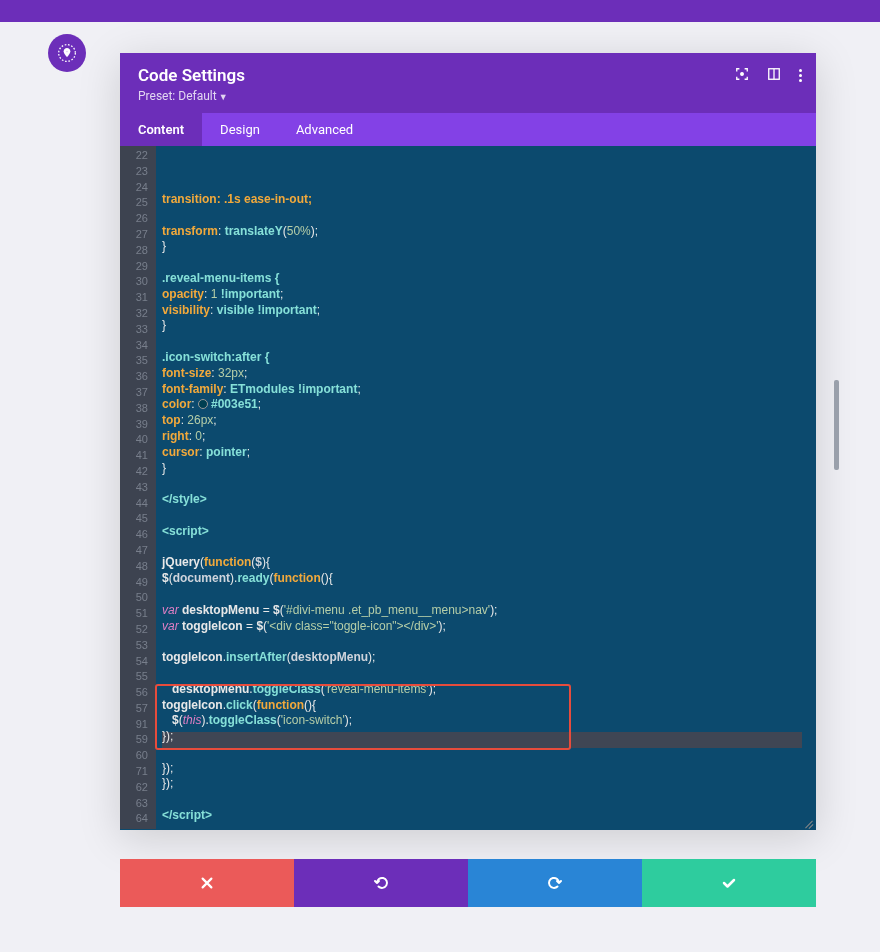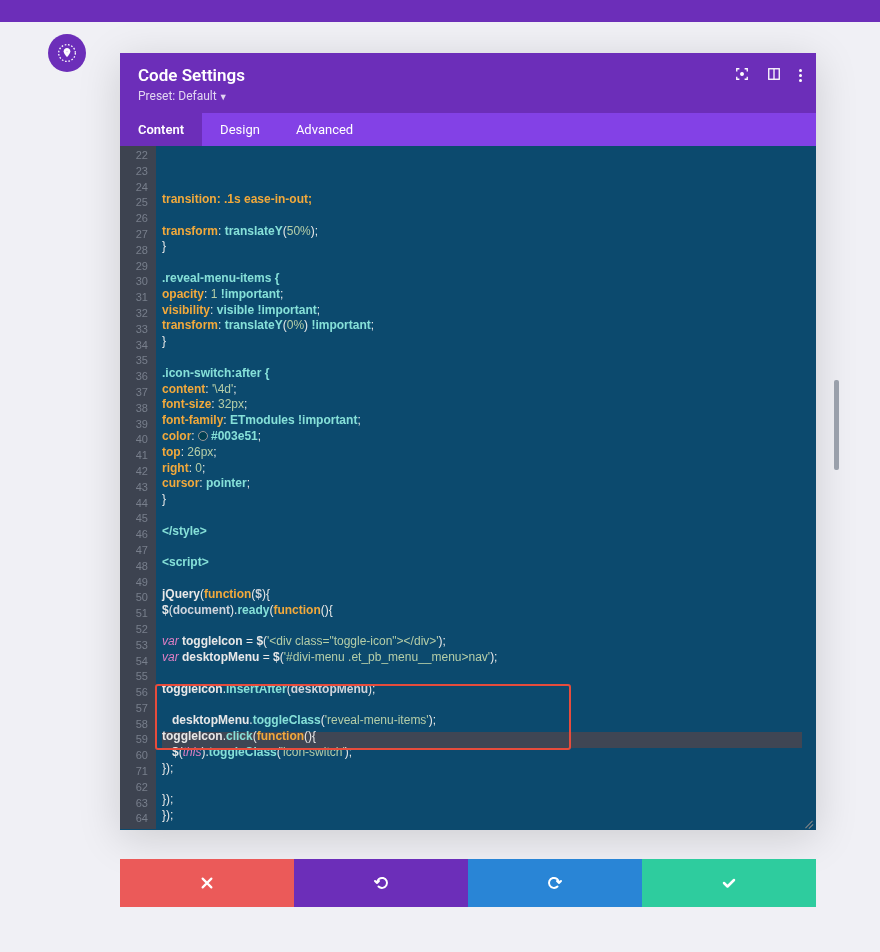--- a/index.html
+++ b/index.html
@@ -127,59 +127,57 @@
         <div>48</div>
         <div>49</div>
         <div>50</div>
         <div>51</div>
         <div>52</div>
         <div>53</div>
         <div>54</div>
         <div>55</div>
         <div>56</div>
         <div>57</div>
-        <div>58</div>
+        <div>91</div>
         <div>59</div>
         <div>60</div>
         <div>71</div>
         <div>62</div>
         <div>63</div>
         <div>64</div>
       </div>
     <div class="code-lines">
       <div class="line"><span class="t-prop">transition: .1s ease-in-out;</span></div>
       <div class="line"></div>
       <div class="line"><span class="t-prop">transform</span><span class="t-pun">: </span><span class="t-val">translateY</span><span class="t-pun">(</span><span class="t-num">50%</span><span class="t-pun">);</span></div>
       <div class="line"><span class="t-pun">}</span></div>
       <div class="line"></div>
       <div class="line"><span class="t-sel">.reveal-menu-items {</span></div>
       <div class="line"><span class="t-prop">opacity</span><span class="t-pun">: </span><span class="t-num">1</span> <span class="t-val">!important</span><span class="t-pun">;</span></div>
       <div class="line"><span class="t-prop">visibility</span><span class="t-pun">: </span><span class="t-val">visible</span> <span class="t-val">!important</span><span class="t-pun">;</span></div>
-      <div class="line"><span class="t-prop">transform</span><span class="t-pun">: </span><span class="t-val">translateY</span><span class="t-pun">(</span><span class="t-num">0%</span><span class="t-pun">) </span><span class="t-val">!important</span><span class="t-pun">;</span></div>
       <div class="line"><span class="t-pun">}</span></div>
       <div class="line"></div>
       <div class="line"><span class="t-sel">.icon-switch:after {</span></div>
-      <div class="line"><span class="t-prop">content</span><span class="t-pun">: </span><span class="t-str">'\4d'</span><span class="t-pun">;</span></div>
       <div class="line"><span class="t-prop">font-size</span><span class="t-pun">: </span><span class="t-num">32px</span><span class="t-pun">;</span></div>
       <div class="line"><span class="t-prop">font-family</span><span class="t-pun">: </span><span class="t-val">ETmodules</span> <span class="t-val">!important</span><span class="t-pun">;</span></div>
       <div class="line"><span class="t-prop">color</span><span class="t-pun">: </span><span class="swatch"></span><span class="t-val">#003e51</span><span class="t-pun">;</span></div>
       <div class="line"><span class="t-prop">top</span><span class="t-pun">: </span><span class="t-num">26px</span><span class="t-pun">;</span></div>
       <div class="line"><span class="t-prop">right</span><span class="t-pun">: </span><span class="t-num">0</span><span class="t-pun">;</span></div>
       <div class="line"><span class="t-prop">cursor</span><span class="t-pun">: </span><span class="t-val">pointer</span><span class="t-pun">;</span></div>
       <div class="line"><span class="t-pun">}</span></div>
       <div class="line"></div>
       <div class="line"><span class="t-tag">&lt;/style&gt;</span></div>
       <div class="line"></div>
       <div class="line"><span class="t-tag">&lt;script&gt;</span></div>
       <div class="line"></div>
       <div class="line"><span class="t-fn">jQuery</span><span class="t-pun">(</span><span class="t-prop">function</span><span class="t-pun">(</span><span class="t-dim">$</span><span class="t-pun">){</span></div>
       <div class="line"><span class="t-fn">$</span><span class="t-pun">(</span><span class="t-dim">document</span><span class="t-pun">).</span><span class="t-val">ready</span><span class="t-pun">(</span><span class="t-prop">function</span><span class="t-pun">(){</span></div>
       <div class="line"></div>
+      <div class="line"><span class="t-kw">var</span> <span class="t-bold">desktopMenu</span> <span class="t-pun">= </span><span class="t-fn">$</span><span class="t-pun">(</span><span class="t-str">'#divi-menu .et_pb_menu__menu&gt;nav'</span><span class="t-pun">);</span></div>
       <div class="line"><span class="t-kw">var</span> <span class="t-bold">toggleIcon</span> <span class="t-pun">= </span><span class="t-fn">$</span><span class="t-pun">(</span><span class="t-str">'&lt;div class="toggle-icon"&gt;&lt;/div&gt;'</span><span class="t-pun">);</span></div>
-      <div class="line"><span class="t-kw">var</span> <span class="t-bold">desktopMenu</span> <span class="t-pun">= </span><span class="t-fn">$</span><span class="t-pun">(</span><span class="t-str">'#divi-menu .et_pb_menu__menu&gt;nav'</span><span class="t-pun">);</span></div>
       <div class="line"></div>
       <div class="line"><span class="t-fn">toggleIcon</span><span class="t-pun">.</span><span class="t-val">insertAfter</span><span class="t-pun">(</span><span class="t-dim">desktopMenu</span><span class="t-pun">);</span></div>
       <div class="line"></div>
       <div class="line">   <span class="t-fn">desktopMenu</span><span class="t-pun">.</span><span class="t-val">toggleClass</span><span class="t-pun">(</span><span class="t-str">'reveal-menu-items'</span><span class="t-pun">);</span></div>
       <div class="line"><span class="t-fn">toggleIcon</span><span class="t-pun">.</span><span class="t-val">click</span><span class="t-pun">(</span><span class="t-prop">function</span><span class="t-pun">(){</span></div>
       <div class="line">   <span class="t-fn">$</span><span class="t-pun">(</span><span class="t-kw">this</span><span class="t-pun">).</span><span class="t-val">toggleClass</span><span class="t-pun">(</span><span class="t-str">'icon-switch'</span><span class="t-pun">);</span></div>
       <div class="line"><span class="t-pun">});</span></div>
       <div class="line"></div>
       <div class="line"><span class="t-pun">});</span></div>
       <div class="line"><span class="t-pun">});</span></div>

